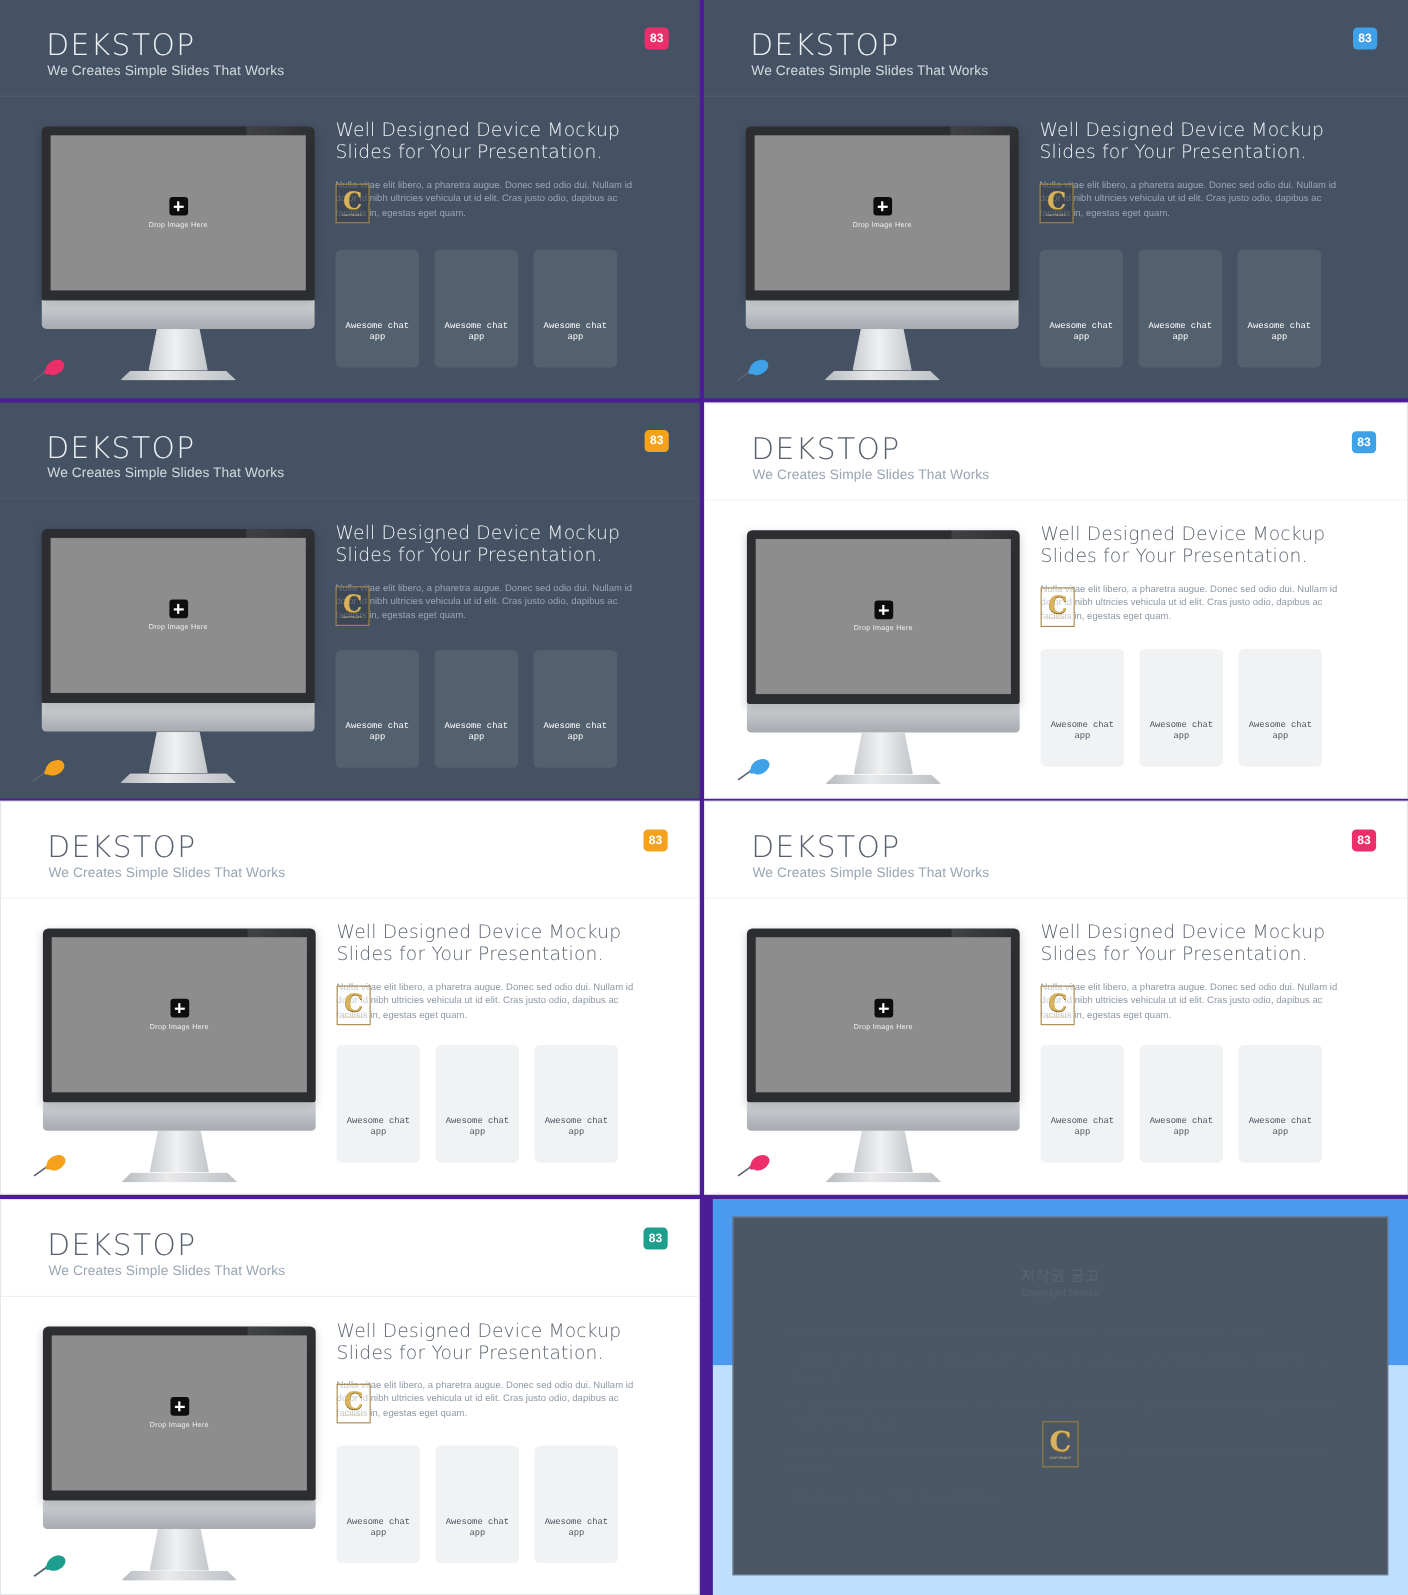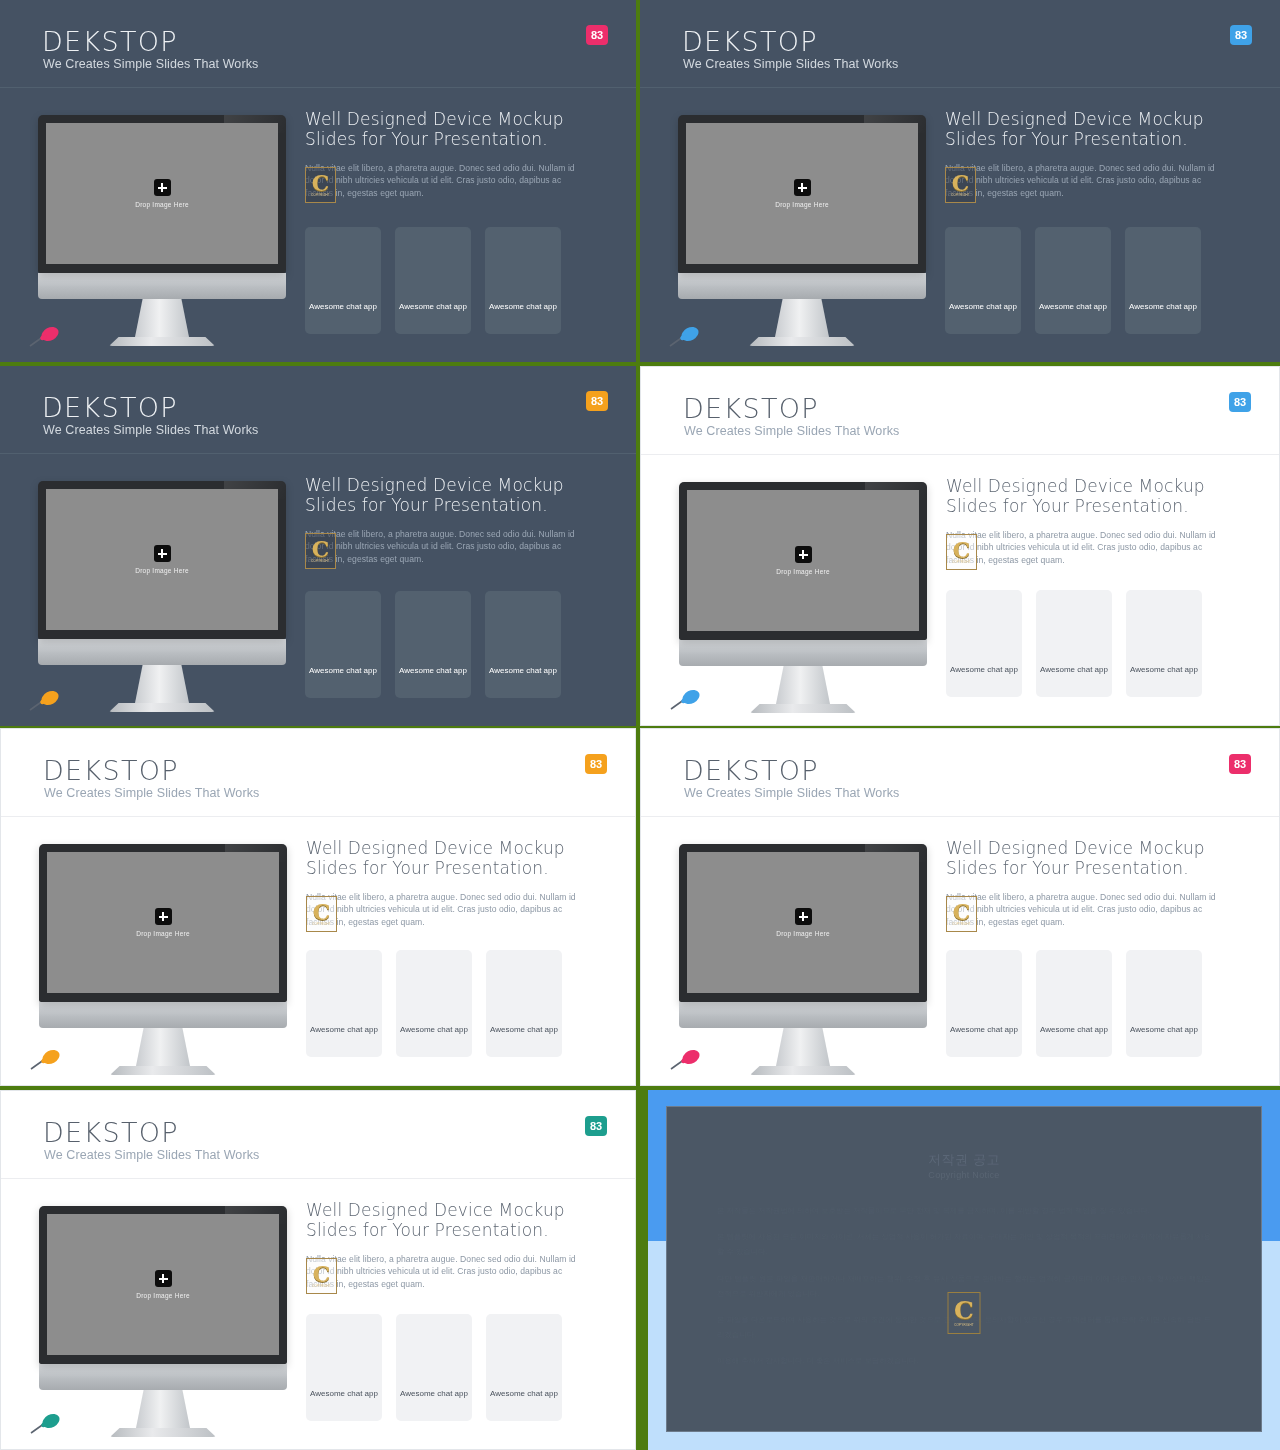--- a/index.html
+++ b/index.html
@@ -7,21 +7,21 @@
     width: 1280px; height: 1450px;
     background: #ffffff;
     font-family: "Liberation Sans", sans-serif;
     overflow: hidden;
   }
 
   
   #deck {
     position: relative;
     width: 1280px; height: 1450px;
-    background: #4d7c0f;
+    background: #4c1d95;
   }
   .slide {
     position: absolute;
     overflow: hidden;
   }
 
   
   .slide.dark                { background: #455263; }
   .slide.dark .hdr           { border-bottom: 1px solid #51606f; }
   .slide.dark .brand         { color: #eef1f4; }
@@ -162,20 +162,21 @@
 
   
   .cards {
     position: absolute; left: 305px; bottom: 28px;
     display: flex; gap: 14px;
   }
   .card {
     width: 76px; height: 107px; border-radius: 5px;
     display: flex; align-items: flex-end; justify-content: center;
     padding-bottom: 22px;
+    font-family: Liberation Mono, monospace;
   }
   .card-label {
     font-size: 8px; line-height: 1.25; text-align: center;
   }
 
   
   .pin { position: absolute; left: 28px; bottom: 14px; width: 34px; height: 22px; }
 
   
   .cpanel {

